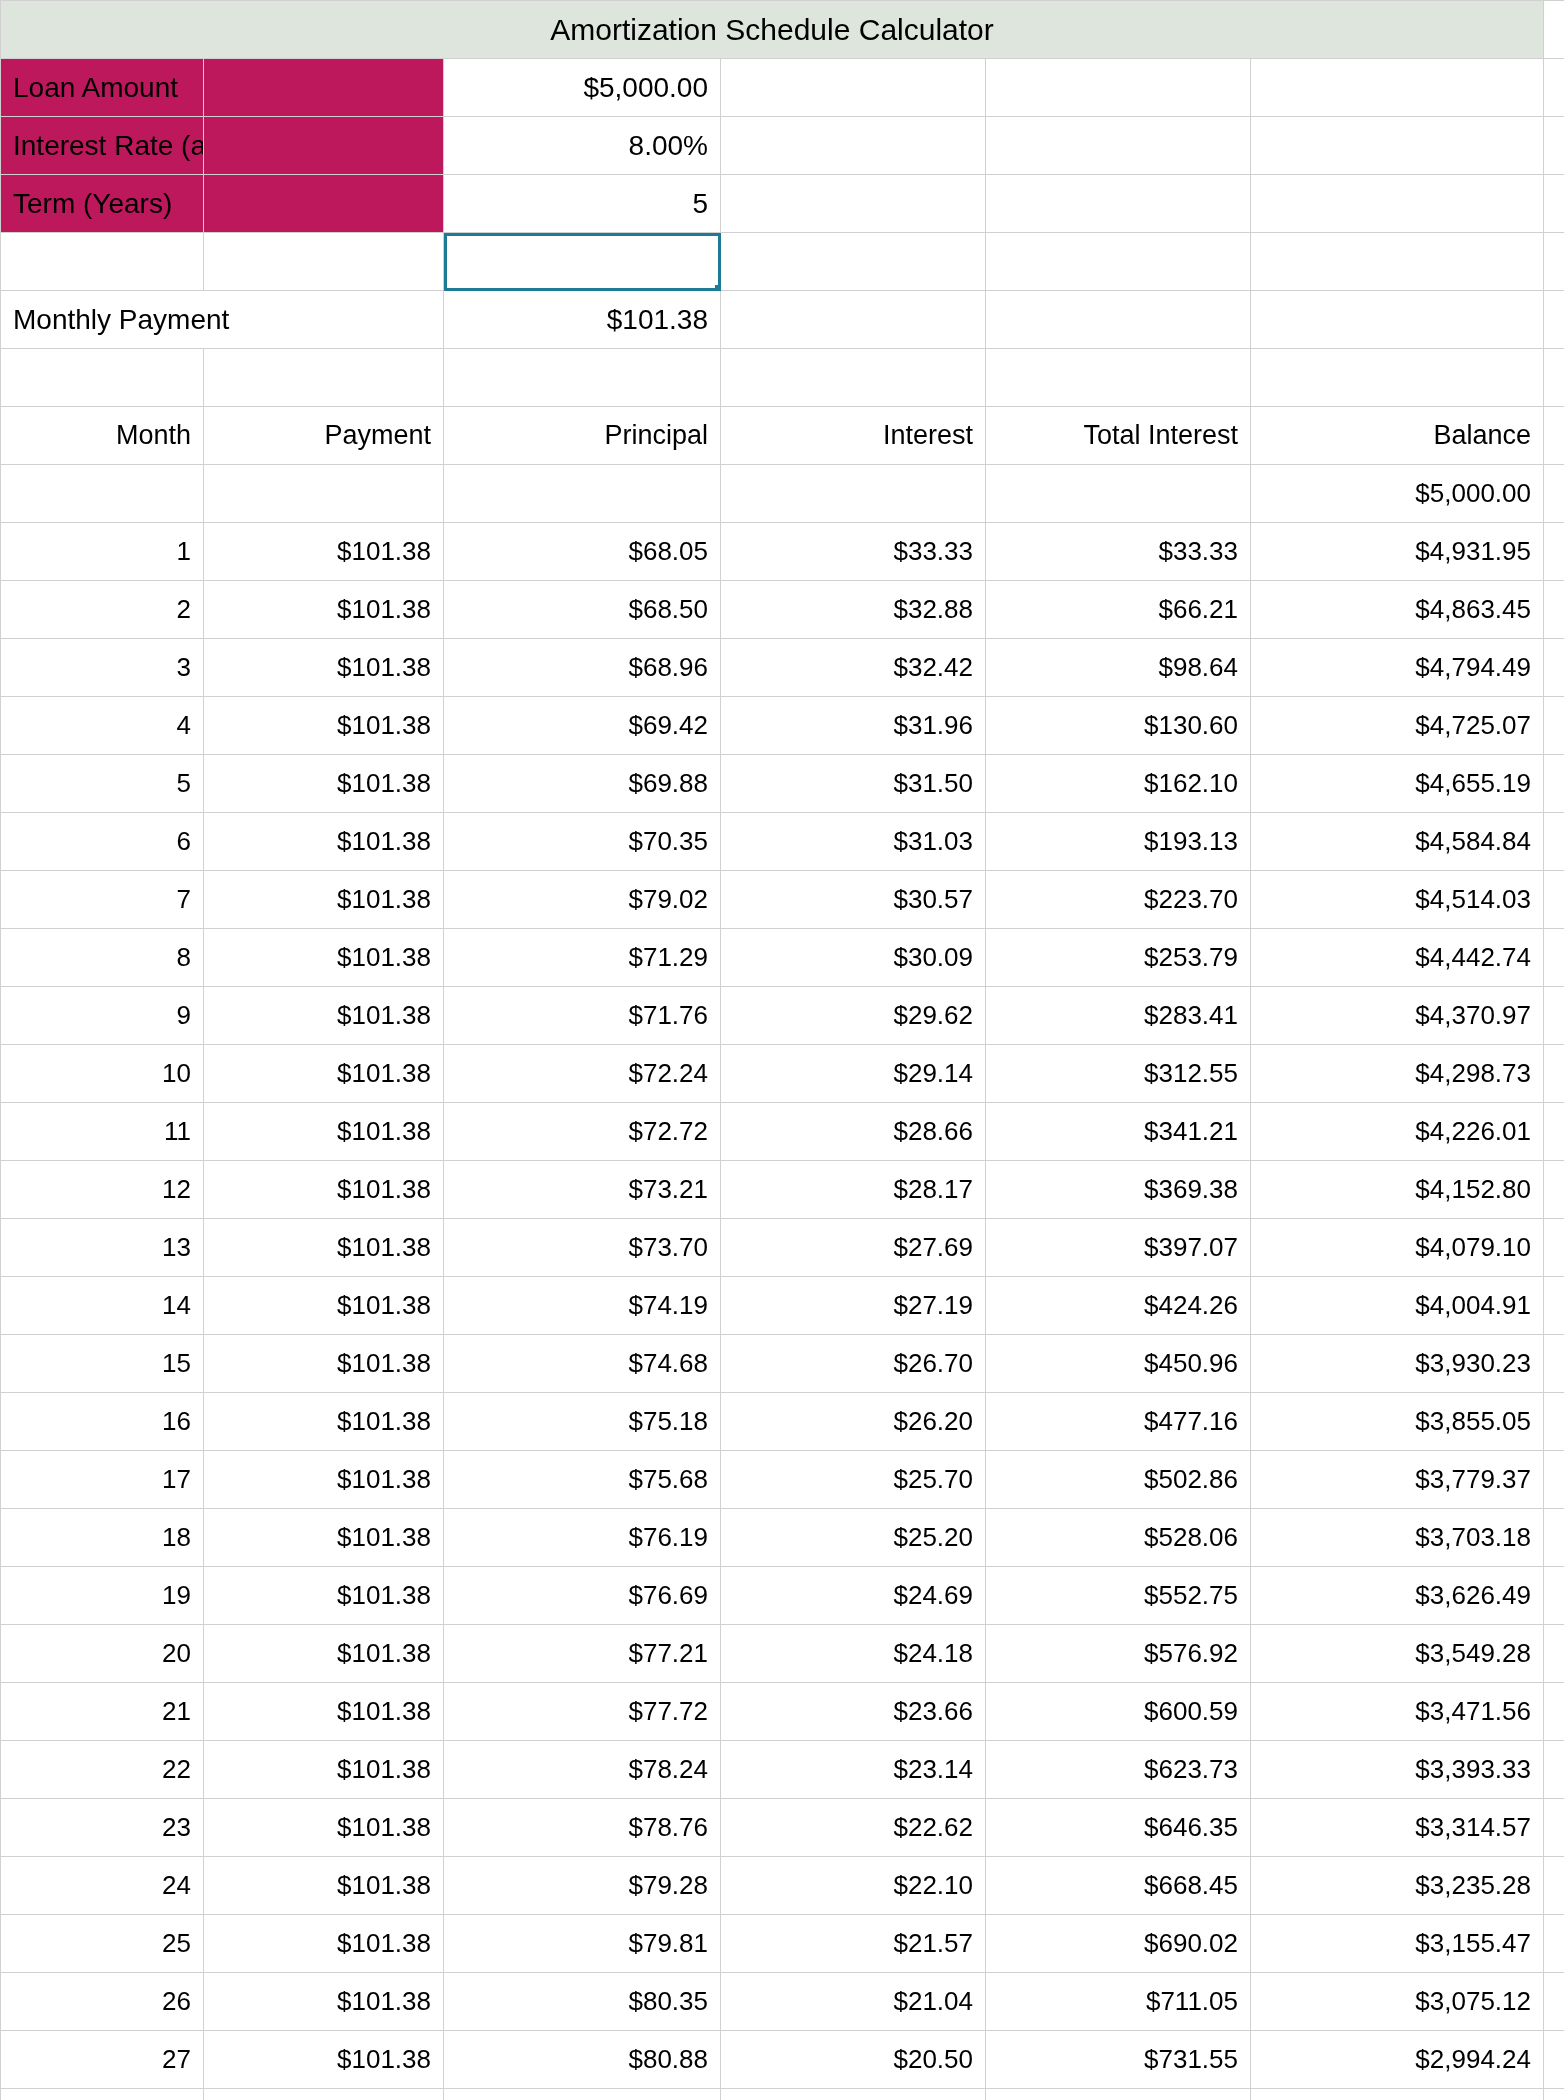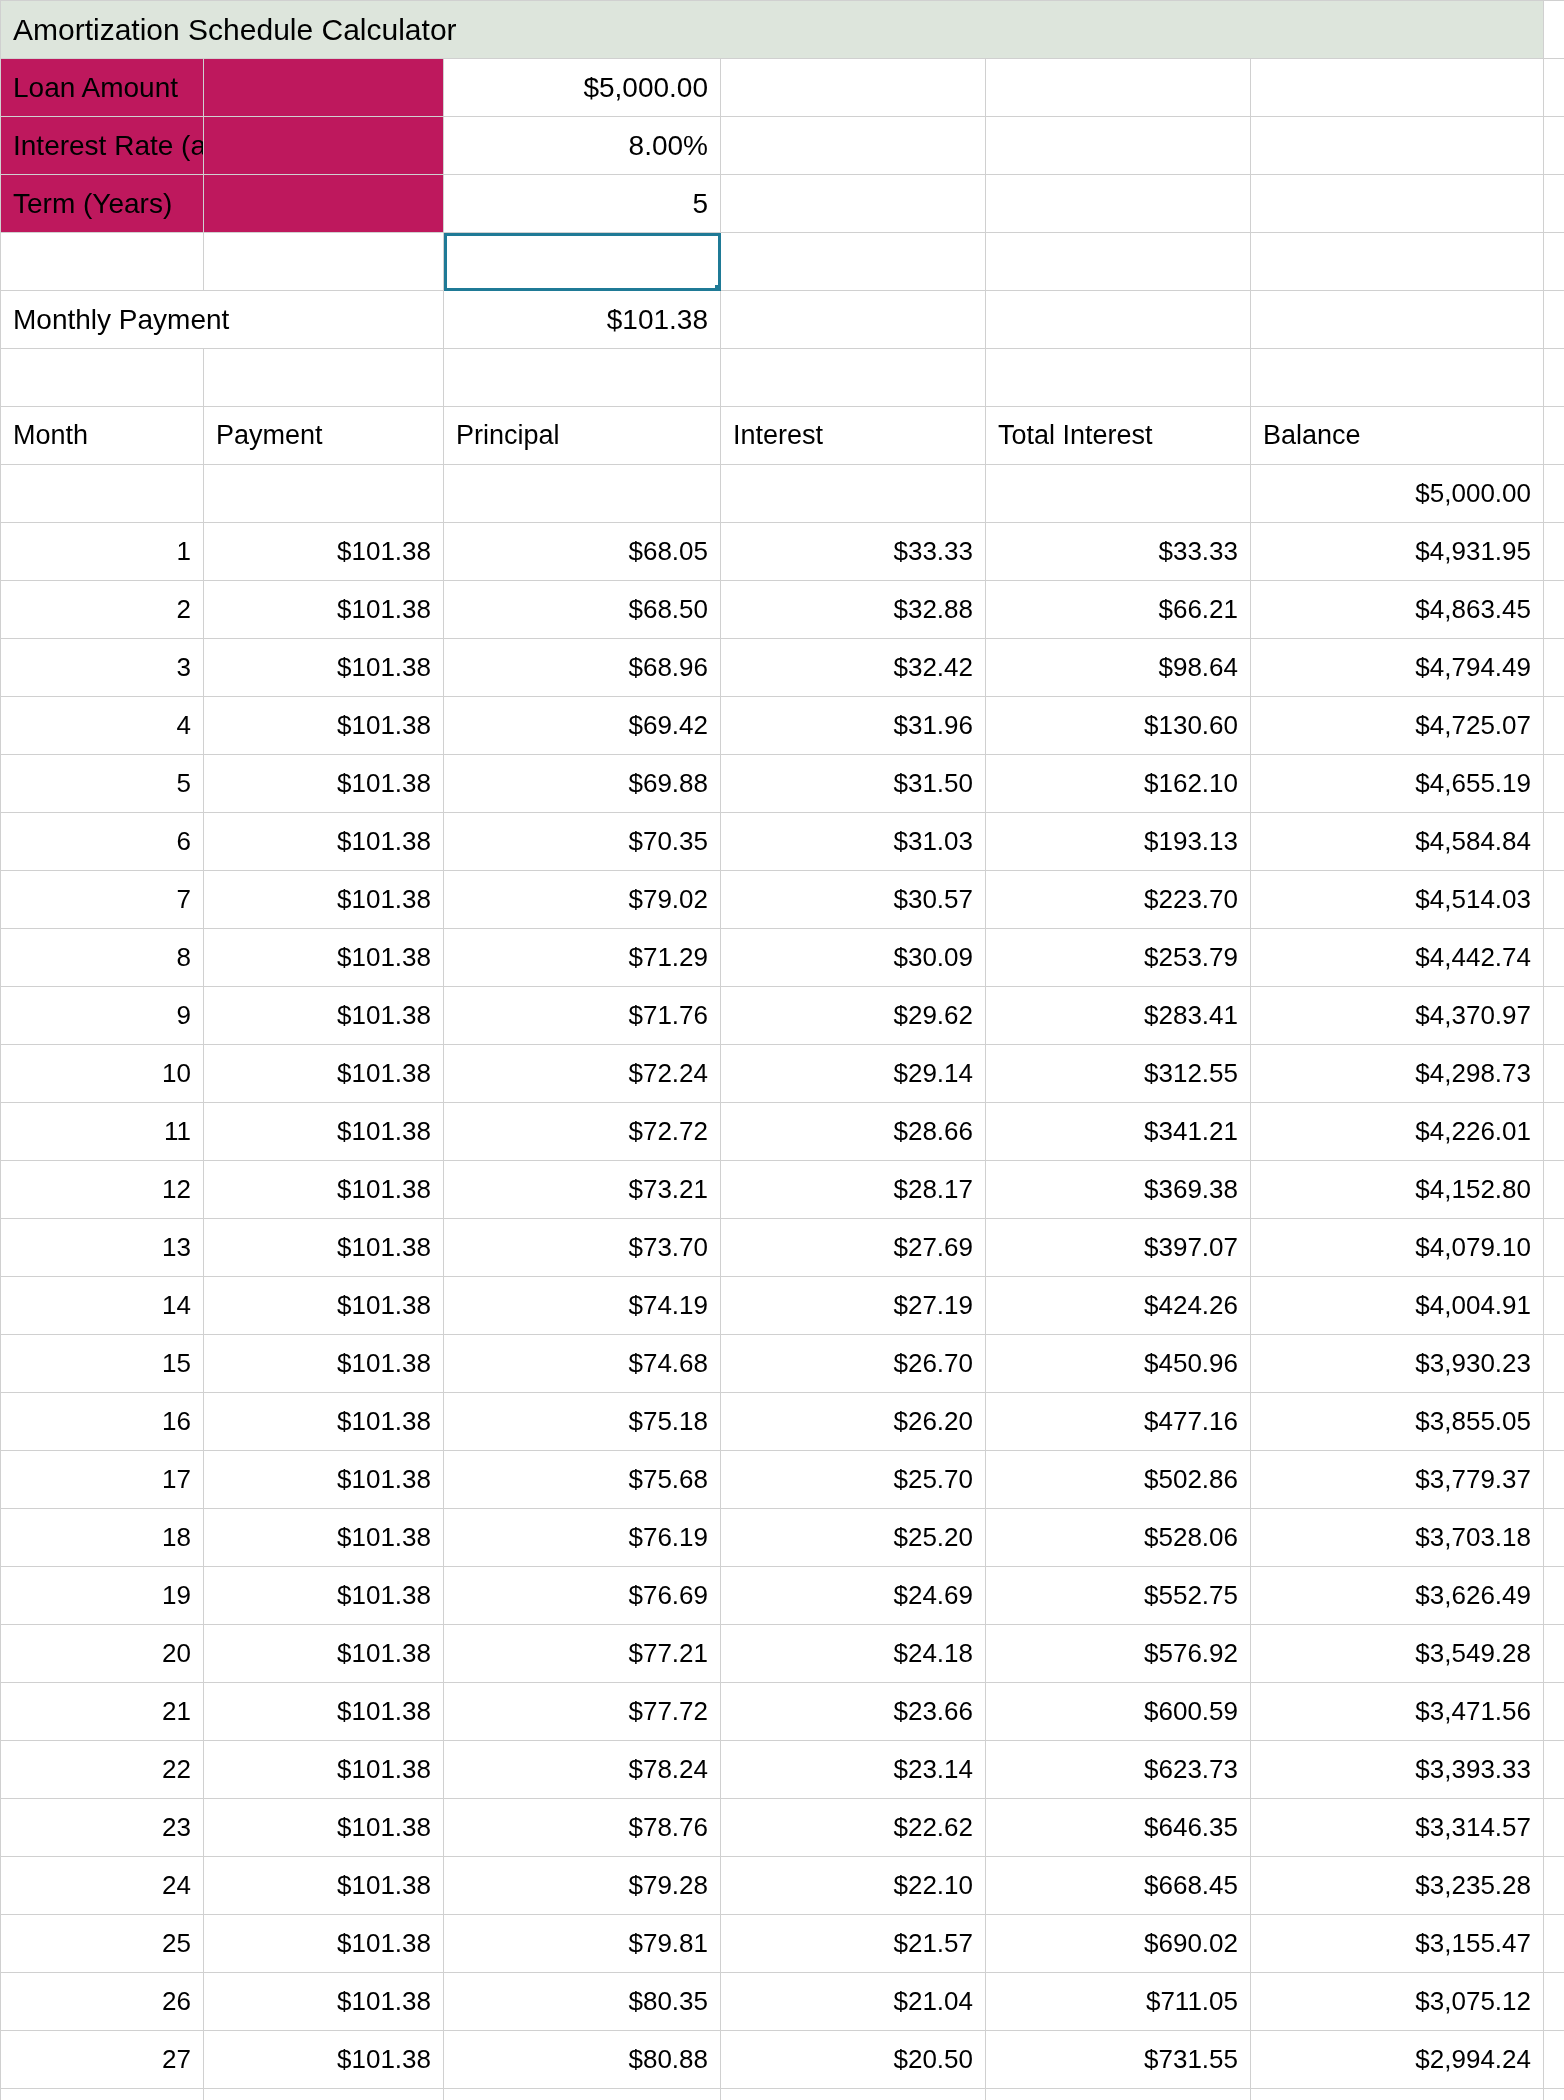--- a/index.html
+++ b/index.html
@@ -36,21 +36,21 @@
   col.c-a { width: 203px; }
   col.c-b { width: 240px; }
   col.c-c { width: 277px; }
   col.c-d { width: 265px; }
   col.c-e { width: 265px; }
   col.c-f { width: 293px; }
   col.c-g { width: 21px; }
 
   .title-row td {
     background: #dde5dc;
-    text-align: left;
+    text-align: center;
     font-size: 30px;
     height: 58px;
     border: 1px solid #d0d0d0;
   }
   .title-tail {
     background: #ffffff !important;
     border-left: 1px solid #d0d0d0 !important;
   }
   .label-cell {
     background: #be185d;
@@ -76,21 +76,21 @@
     bottom: -5px;
     width: 10px;
     height: 10px;
     background: #1f7a96;
   }
   .mp-label {
     text-align: left;
     font-size: 28px;
   }
   .hdr td {
-    text-align: left;
+    text-align: right;
     font-size: 27px;
     border-bottom: 4px solid #000000;
     height: 58px;
   }
   .num {
     text-align: right;
   }
   .empty-row td {
     height: 57px;
   }

